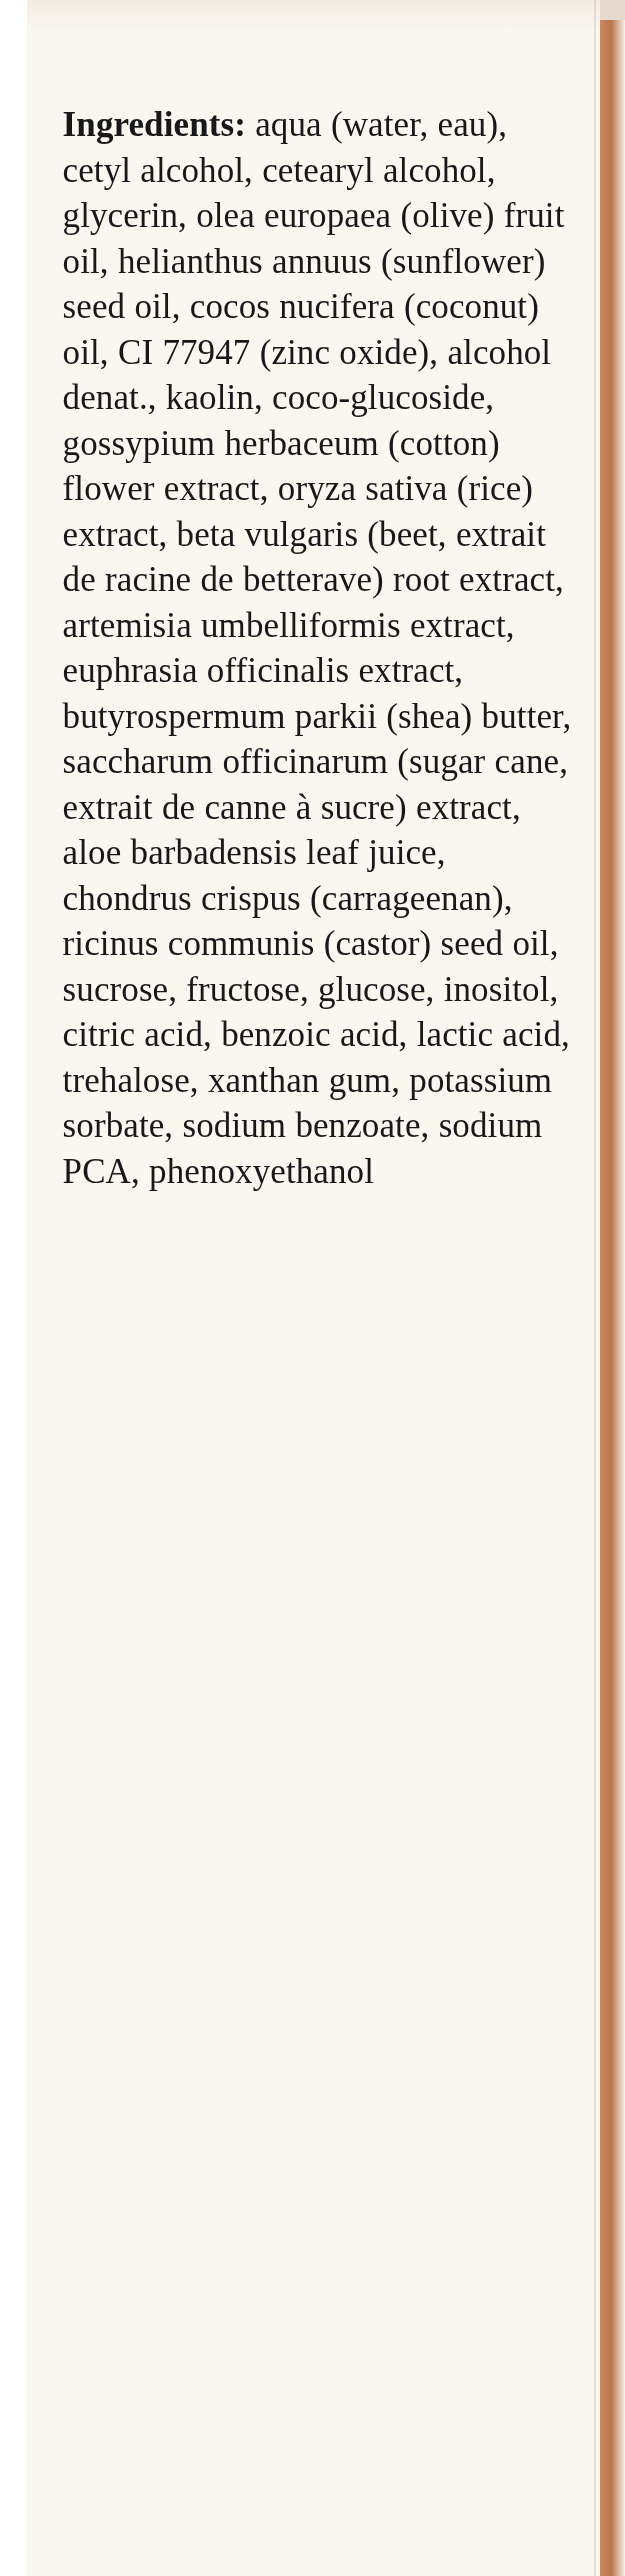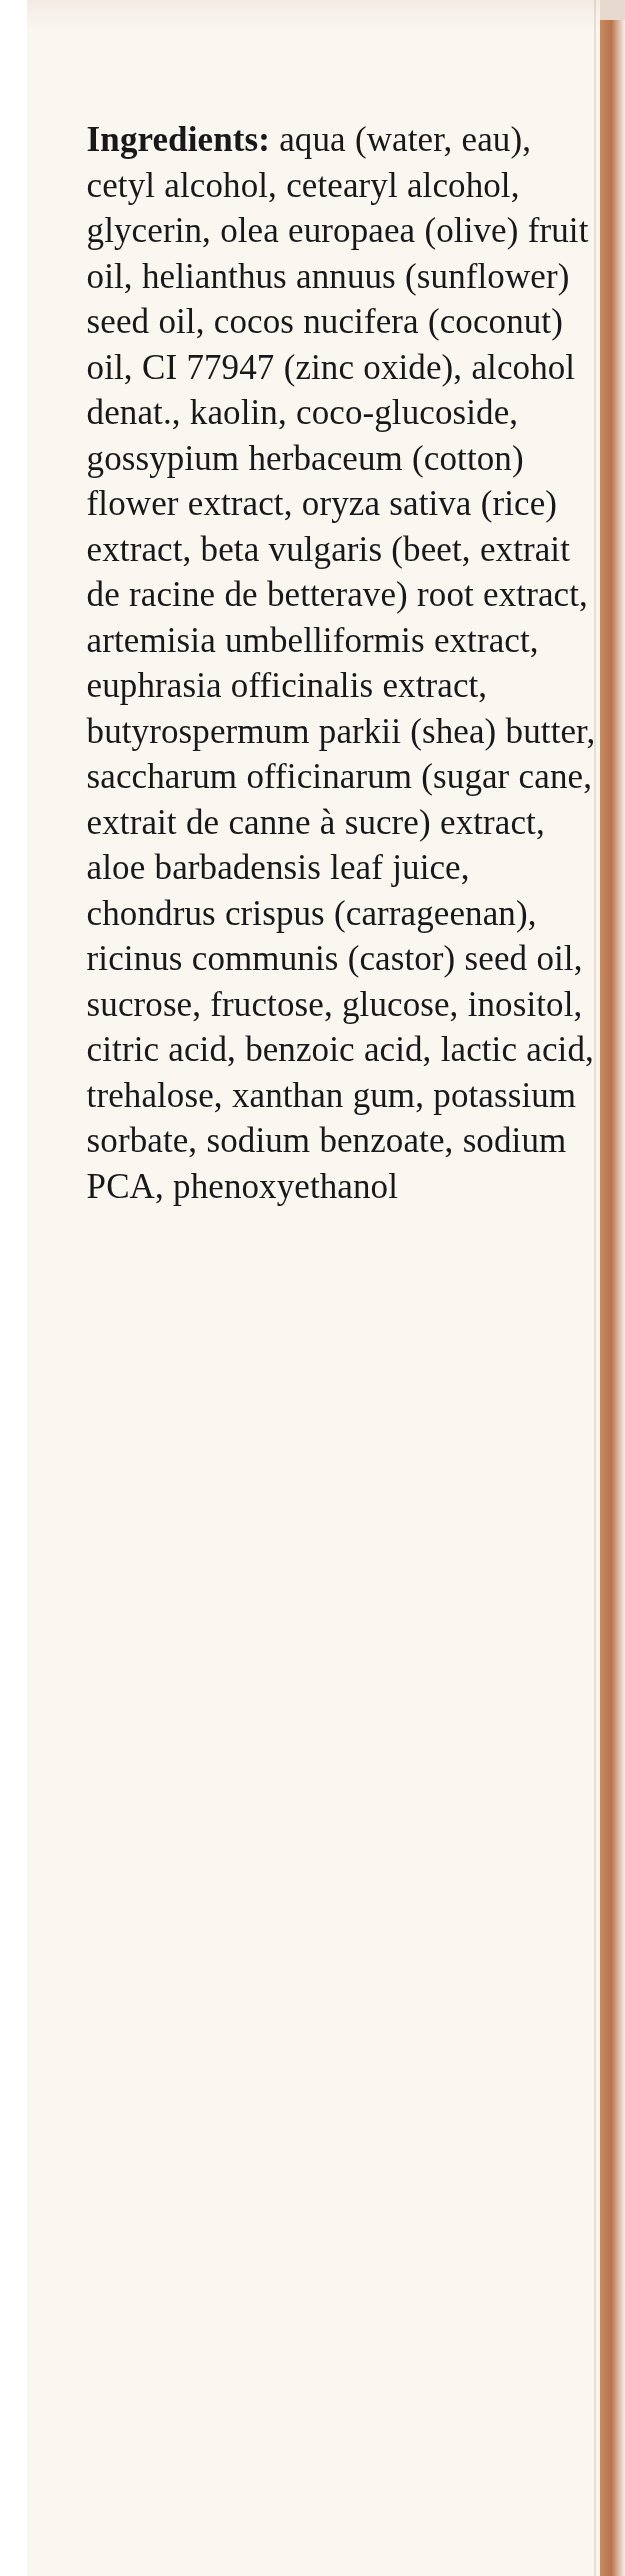--- a/index.html
+++ b/index.html
@@ -59,23 +59,22 @@
     position: absolute;
     left: 600px;
     top: 0;
     width: 25px;
     height: 20.3px;
     background: #e7d9cd;
   }
   .ingredients-block {
     position: absolute;
     left: 36px;
-    top: 117px;
+    top: 102px;
     width: 516px;
-    margin-left: 24px;
   }
   .ingredients-text {
     font-family: "Liberation Serif", serif;
     font-size: 35px;
     line-height: 1.30;
     color: #18181a;
     letter-spacing: 0.1px;
     word-spacing: 0.4px;
     text-align: left;
     margin: 0;

